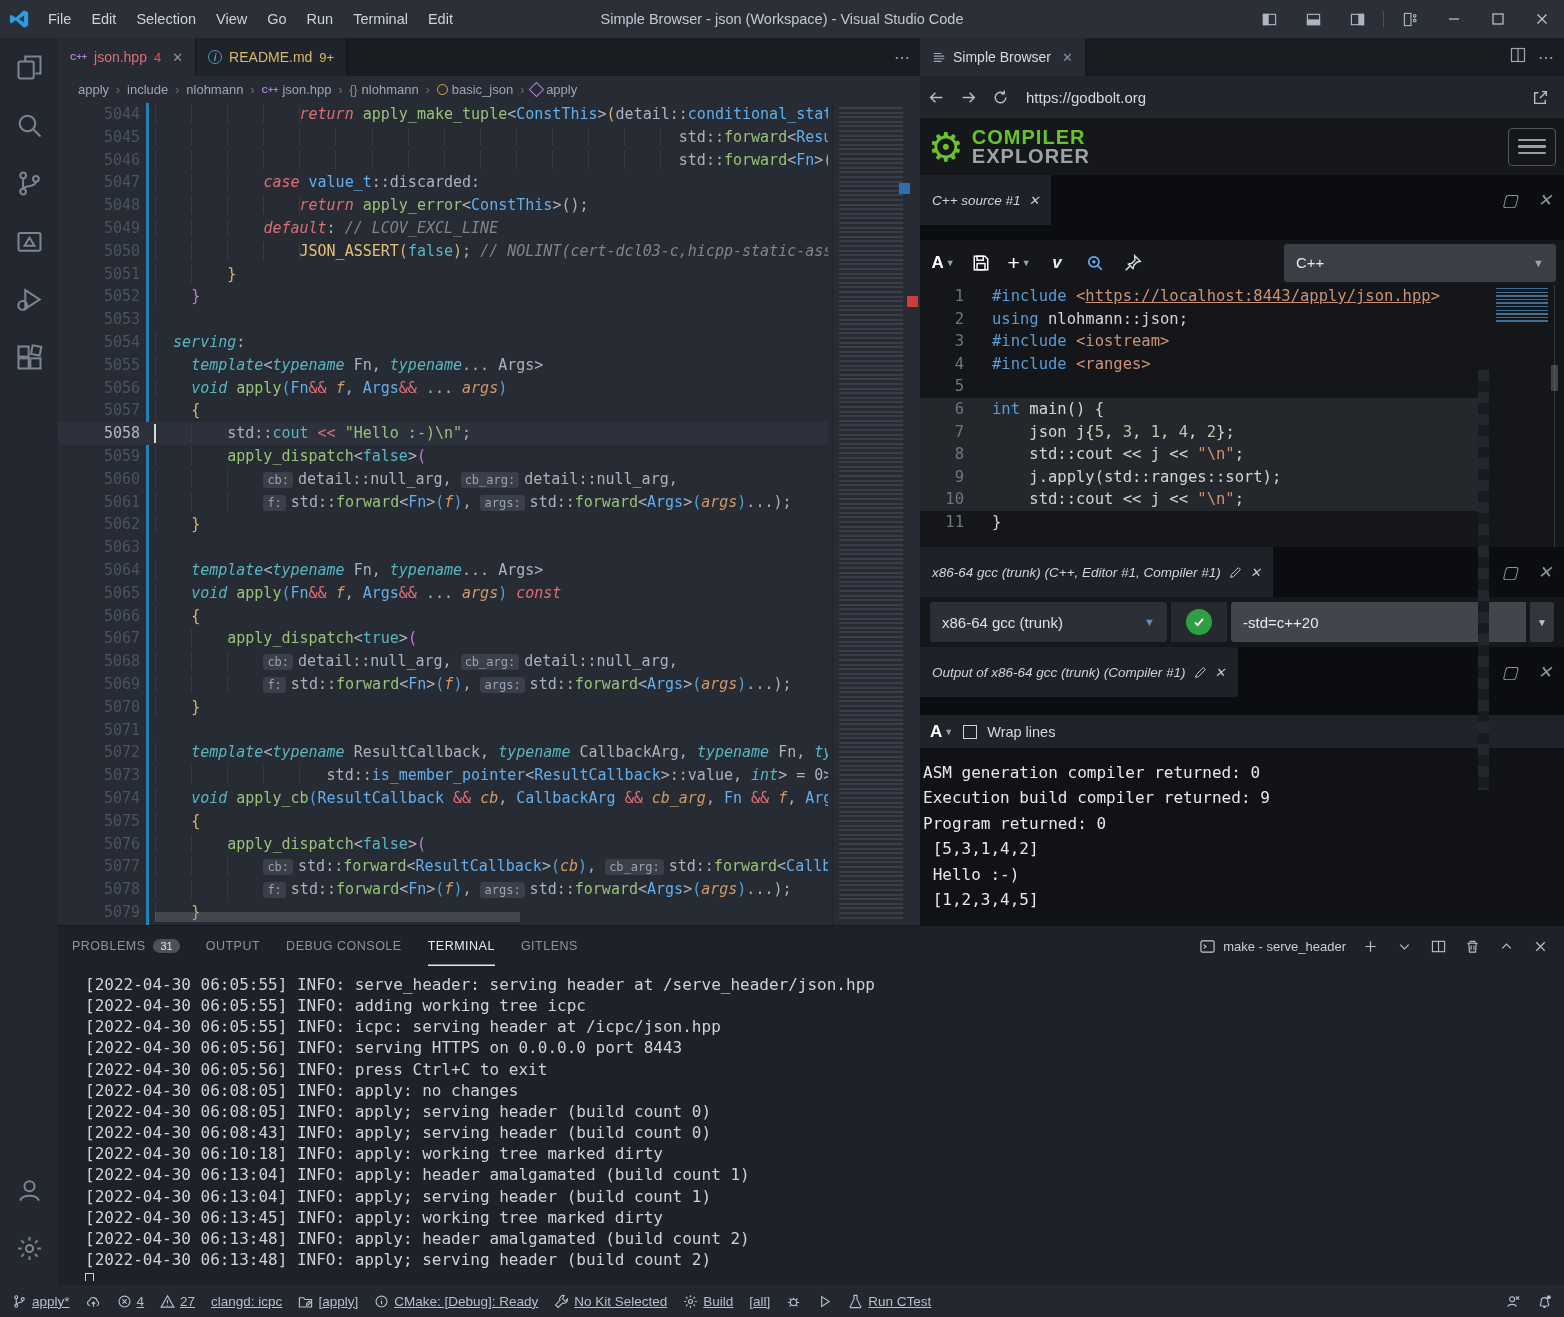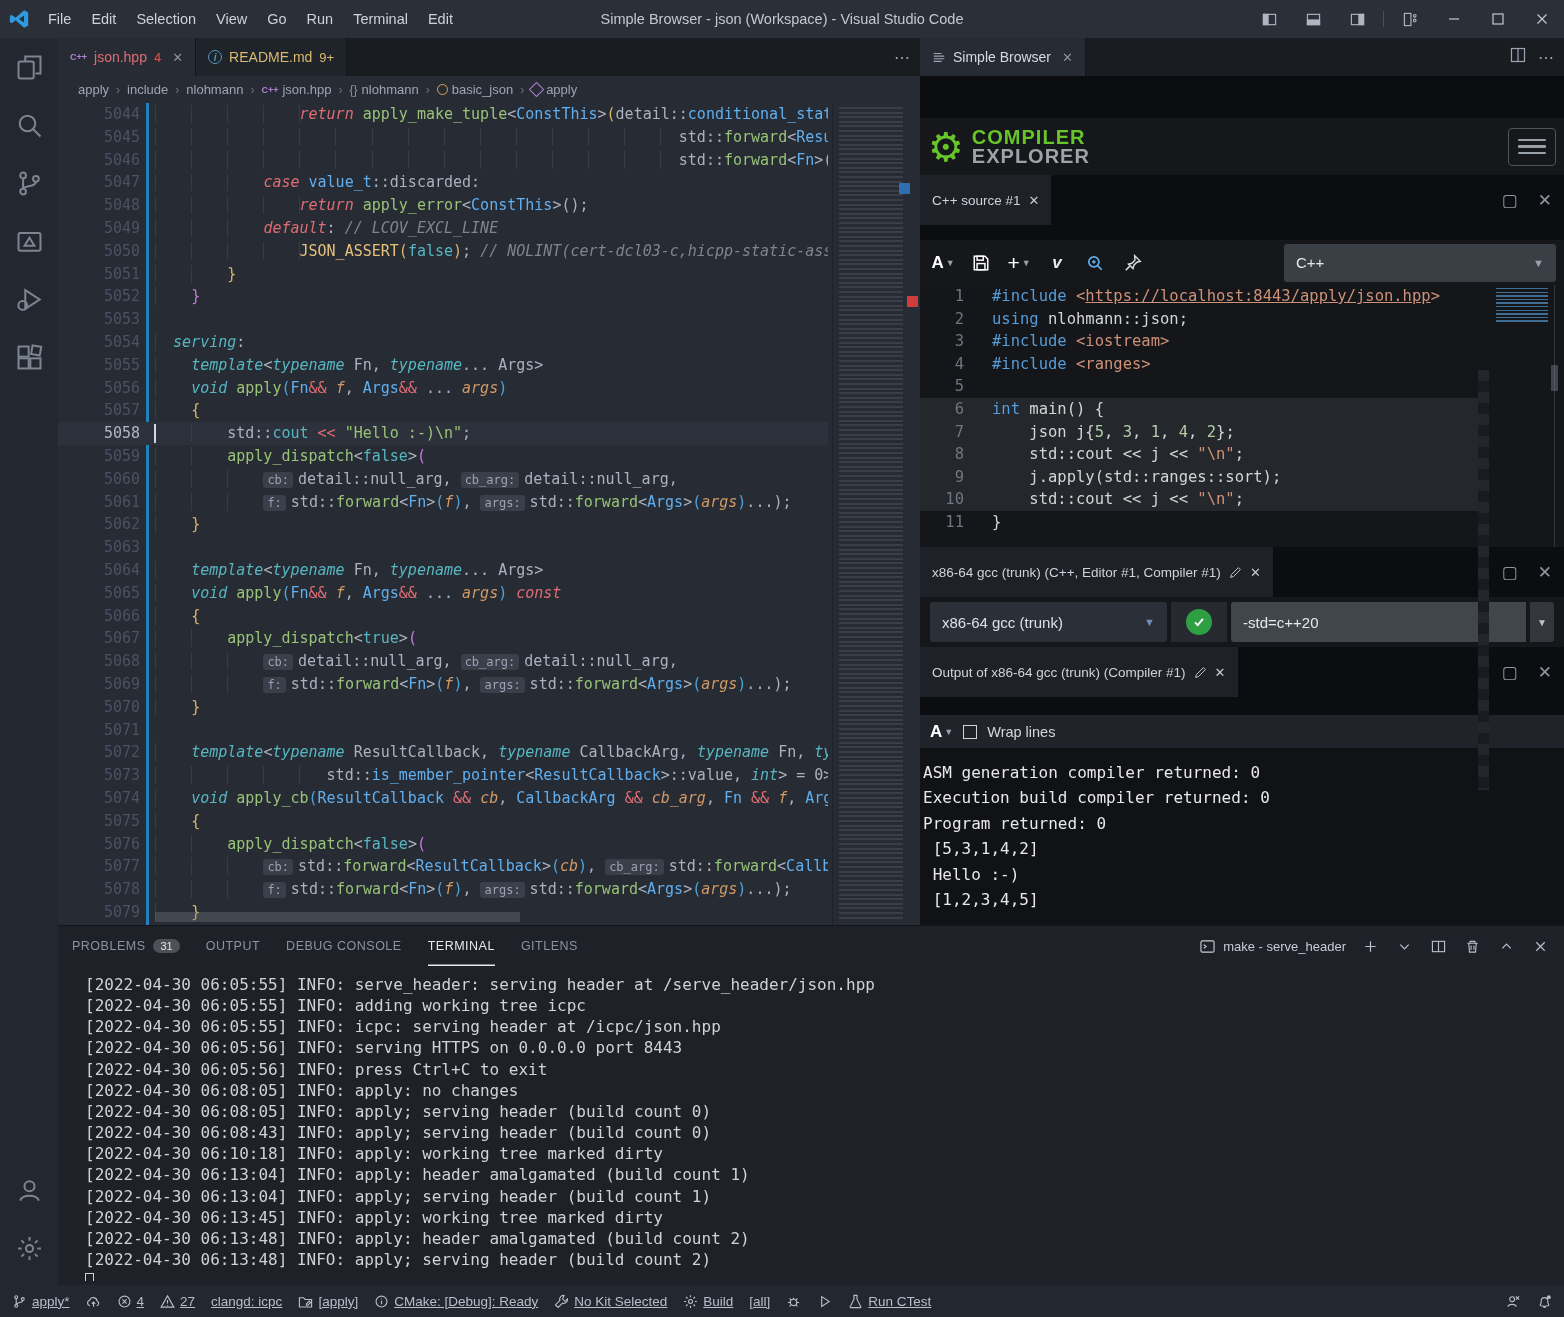--- a/index.html
+++ b/index.html
@@ -88,21 +88,21 @@
   .browser-content{position:absolute;left:0;top:80px;right:0;bottom:0;background:#0b0d10;display:flex;flex-direction:column;}
 
   .ce-header{height:57px;background:#15171b;display:flex;align-items:center;padding:0 8px;}
   .ce-gear{font-size:40px;color:#67c52a;line-height:40px;margin-right:8px;font-family:"DejaVu Sans",sans-serif;}
   .ce-word{display:flex;flex-direction:column;font-weight:bold;font-size:20px;line-height:19px;letter-spacing:1px;}
   .ce-w1{color:#67c52a;} .ce-w2{color:#9ea3a8;}
   .ce-burger{margin-left:auto;width:48px;height:38px;border:1px solid #50555c;border-radius:4px;
              display:flex;flex-direction:column;justify-content:center;gap:4px;padding:0 9px;}
   .ce-burger i{display:block;height:2.5px;background:#9aa0a8;border-radius:1px;}
 
-  .pane-tabrow{height:50px;background:#0c0d10;display:flex;align-items:stretch;position:relative;}
+  .pane-tabrow{height:50px;background:#0c0d10;display:flex;align-items:stretch;position:relative;font-style:italic;}
   .pane-tab{background:#1e2127;color:#cfd3da;font-size:13.5px;display:flex;align-items:center;gap:8px;
             padding:0 12px;margin-right:1px;white-space:nowrap;}
   .pane-tab .pt-x{color:#c6cad1;font-size:13px;}
   .pane-tab svg{width:13px;height:13px;color:#c6cad1;}
   .pane-right{margin-left:auto;display:flex;align-items:center;gap:20px;padding-right:12px;color:#8f959e;}
   .pane-right .pr-ico{font-size:17px;}
 
   .ce-gap{height:15px;background:#0b0d10;}
   .ce-gap2{height:18px;background:#0b0d10;}
 
@@ -413,20 +413,43 @@
       </div>
       <div class="tab-actions">
         <span><svg viewBox="0 0 16 16" fill="none" stroke="#9da5b4" stroke-width="1.2">
               <rect x="1.5" y="1.5" width="13" height="13"></rect>
               <path d="M8 1.5v13"></path>
             </svg></span>
         <span>⋯</span>
       </div>
     </div>
 
+    <div class="navbar">
+      <span class="nv">
+          <svg viewBox="0 0 16 16" fill="none" stroke="currentColor" stroke-width="1.4">
+            <path d="M13.5 8h-11M7 3.5L2.5 8 7 12.5"></path>
+          </svg>
+        </span>
+      <span class="nv">
+          <svg viewBox="0 0 16 16" fill="none" stroke="currentColor" stroke-width="1.4">
+            <path d="M2.5 8h11M9 3.5L13.5 8 9 12.5"></path>
+          </svg>
+        </span>
+      <span class="nv">
+          <svg viewBox="0 0 16 16" fill="none" stroke="currentColor" stroke-width="1.4">
+            <path d="M13 8A5 5 0 1 1 11.5 4.4M11.5 1.5v3h-3"></path>
+          </svg>
+        </span>
+      <span class="url-text">https://godbolt.org</span>
+      <span class="nv" style="margin-right:8px;">
+          <svg viewBox="0 0 16 16" fill="none" stroke="currentColor" stroke-width="1.3">
+            <path d="M6 3.5H2.5v10h10V10M9.5 2.5h4v4M13.5 2.5L7.5 8.5"></path>
+          </svg>
+        </span>
+    </div>
 
     <div class="browser-content">
 
       <div class="ce-header">
         <span class="ce-gear uch">⚙</span>
         <div class="ce-word">
           <span class="ce-w1">COMPILER</span>
           <span class="ce-w2">EXPLORER</span>
         </div>
         <div class="ce-burger">
@@ -553,21 +576,21 @@
       <div class="out-toolbar">
         <span class="stb-ico" style="width:auto;">
             <span class="stb-A">A</span>
             <span class="stb-caret">▼</span>
           </span>
         <span class="wrap-box"></span>
         <span class="wrap-label">Wrap lines</span>
       </div>
       <div class="gb-output" id="gb-out">
           <div class="out-row">ASM generation compiler returned: 0</div>
-          <div class="out-row">Execution build compiler returned: 0</div>
+          <div class="out-row">Execution build compiler returned: 9</div>
           <div class="out-row">Program returned: 0</div>
           <div class="out-row"> [5,3,1,4,2]</div>
           <div class="out-row"> Hello :-)</div>
           <div class="out-row"> [1,2,3,4,5]</div>
         </div>
     </div>
 
     <div class="asm-sliver"></div>
   </section>
 

